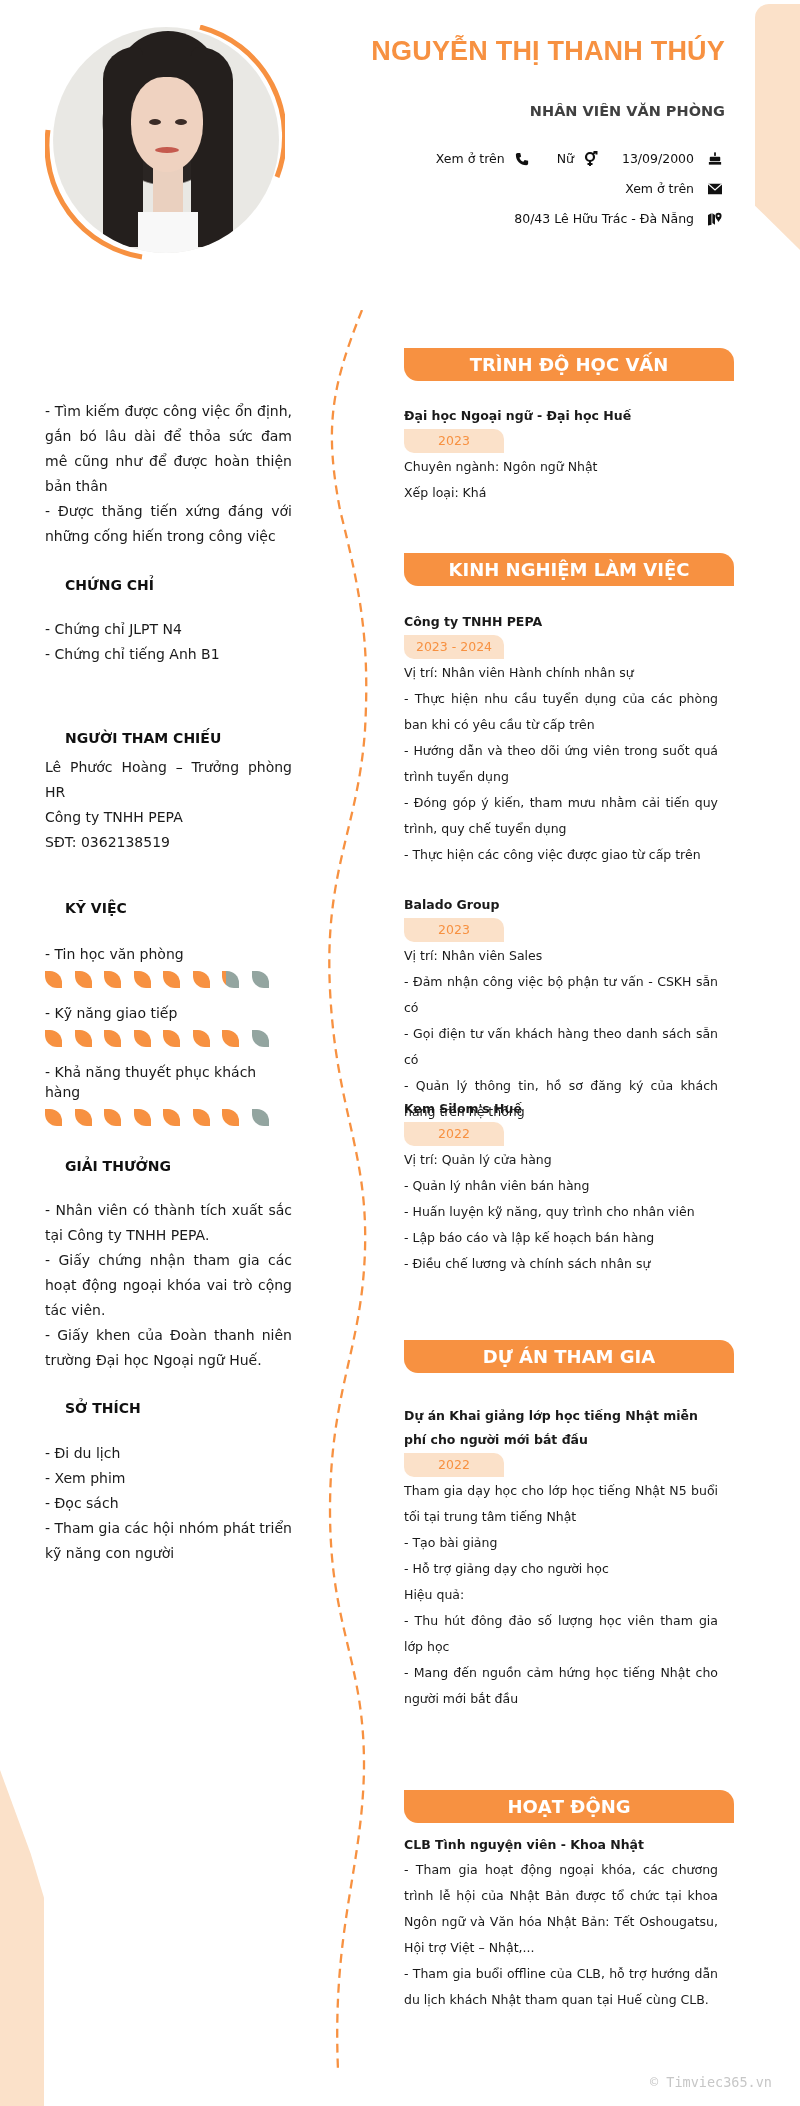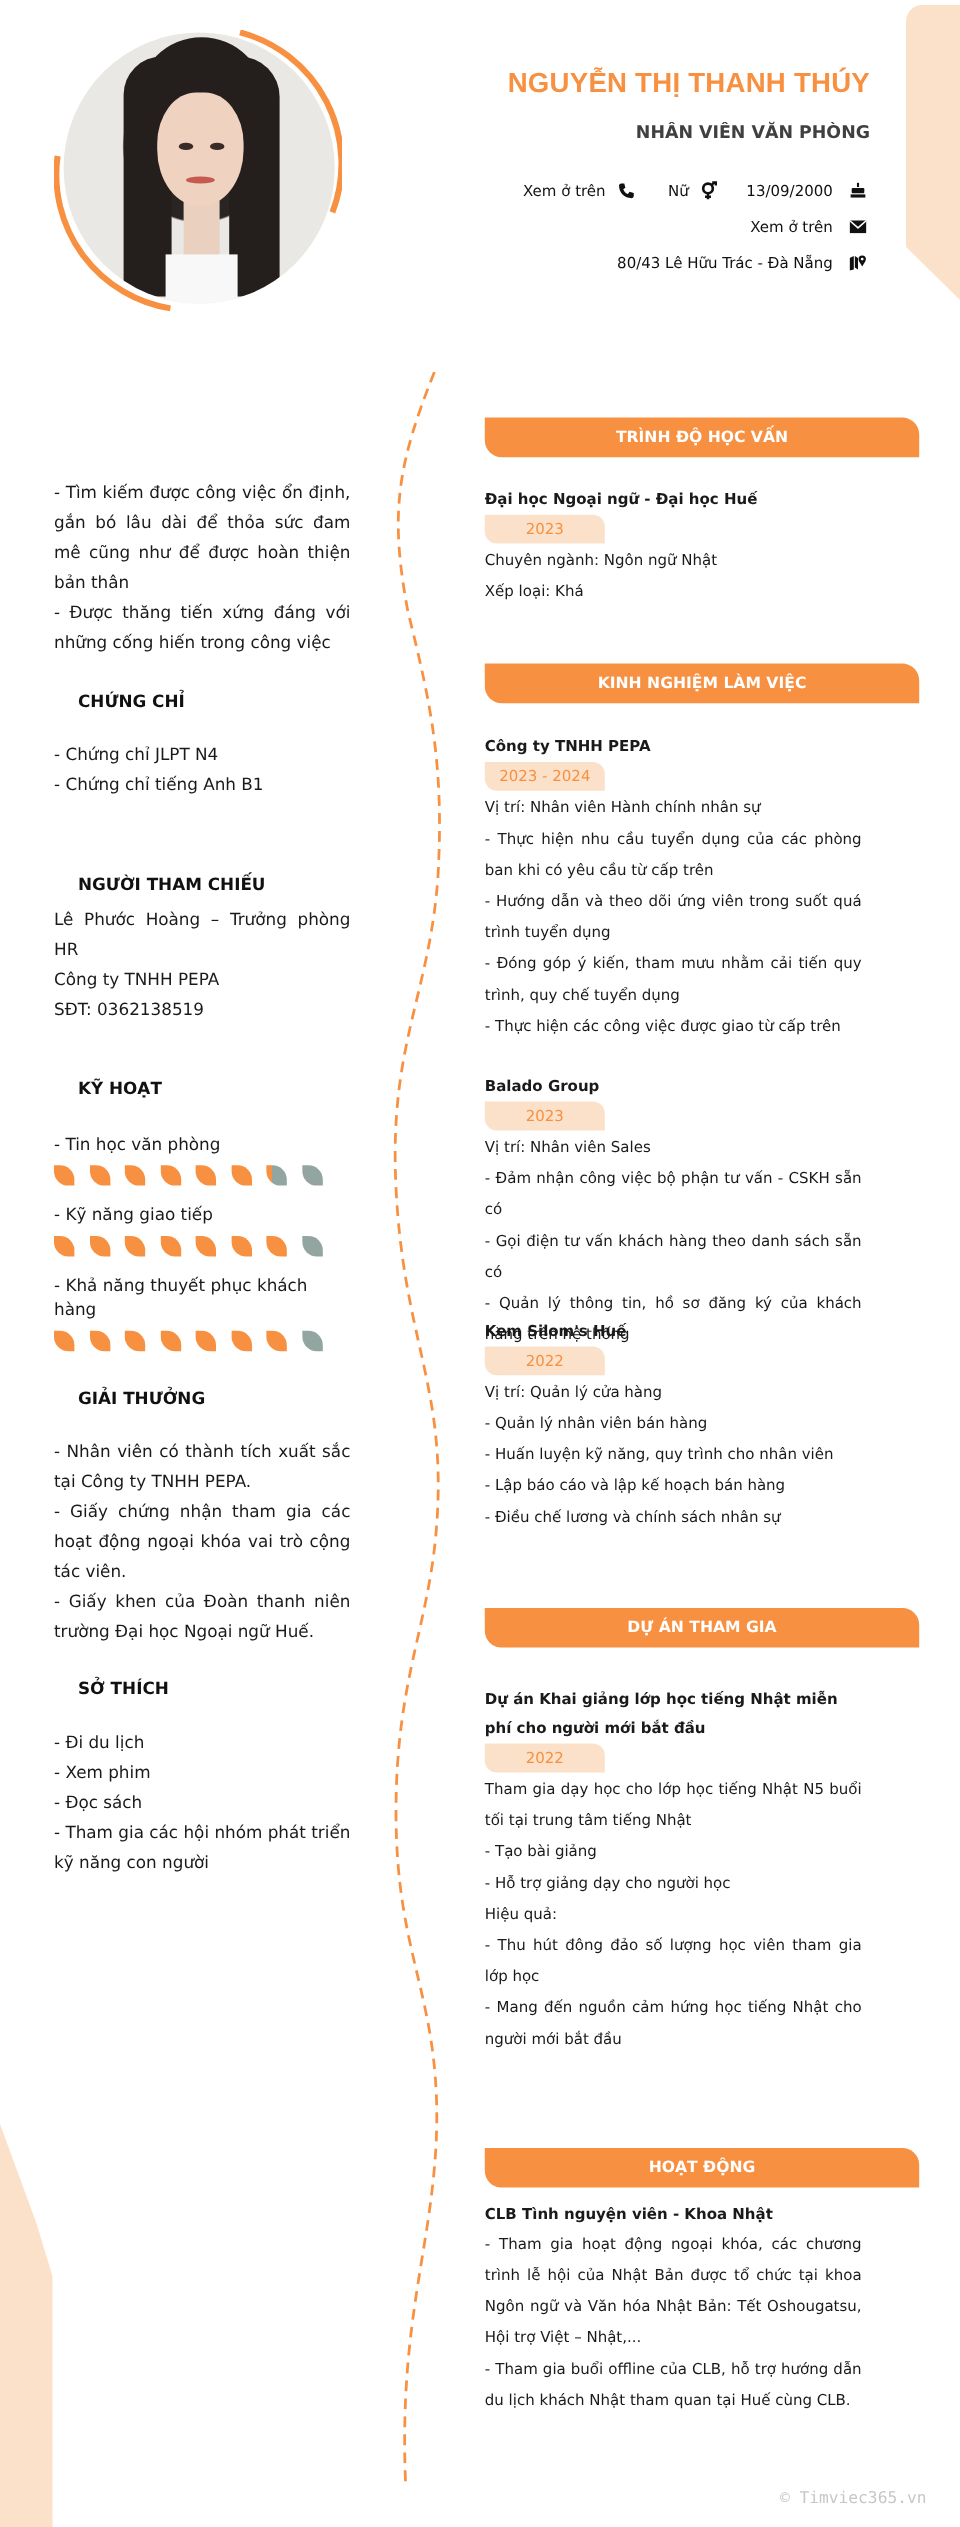--- a/index.html
+++ b/index.html
@@ -26,21 +26,21 @@
   .avatar .face { position: absolute; left: 78px; top: 50px; width: 72px; height: 95px; border-radius: 45% 45% 50% 50%; background: #efd2c0; }
   .avatar .hair-l { position: absolute; left: 50px; top: 20px; width: 40px; height: 200px; background: #241f1d; border-radius: 40px 10px 0 0; }
   .avatar .hair-r { position: absolute; left: 138px; top: 20px; width: 42px; height: 200px; background: #241f1d; border-radius: 10px 40px 0 0; }
   .avatar .hair-top { position: absolute; left: 62px; top: 4px; width: 106px; height: 70px; background: #241f1d; border-radius: 55px 55px 10px 10px; }
   .avatar .shirt { position: absolute; left: 85px; top: 185px; width: 60px; height: 50px; background: #f8f8f8; }
   .avatar .neck { position: absolute; left: 100px; top: 140px; width: 30px; height: 50px; background: #ead0bf; }
   .avatar .lips { position: absolute; left: 102px; top: 120px; width: 24px; height: 6px; border-radius: 50%; background: #c55a4e; }
   .avatar .eye { position: absolute; top: 92px; width: 12px; height: 6px; border-radius: 50%; background: #3a2b26; }
   .ring-svg { position: absolute; left: 0; top: 0; }
 
-  .name { position: absolute; right: 75px; top: 56px; font-family: "Liberation Sans", sans-serif; font-weight: bold; font-size: 23px; color: #f79141; letter-spacing: 0.2px; }
+  .name { position: absolute; right: 75px; top: 36px; font-family: "Liberation Sans", sans-serif; font-weight: bold; font-size: 27px; color: #f79141; letter-spacing: 0.2px; }
   .job-title { position: absolute; right: 75px; top: 103px; font-size: 14.5px; font-weight: bold; color: #404040; }
   .contact-row { position: absolute; right: 78px; display: flex; align-items: flex-end; gap: 0; font-size: 12.5px; color: #111; }
   .contact-row .item { display: flex; align-items: center; }
   .contact-row .ico { width: 14px; height: 14px; margin-left: 10px; display: inline-flex; align-items: center; justify-content: center; }
   .row1 { top: 151px; }
   .row2 { top: 181px; }
   .row3 { top: 211px; }
 
   .left-col { position: absolute; left: 45px; width: 247px; font-size: 14px; line-height: 25px; }
   .just { text-align: justify; }
@@ -48,22 +48,22 @@
 
   .skill-label { line-height: 20px; }
   .leaves { display: flex; gap: 12.5px; margin: 7px 0 15px 0; }
   .leaf { width: 17px; height: 17px; border-radius: 0 12px 0 12px; }
   .leaf.on { background: #f79141; }
   .leaf.off { background: #93a5a0; }
   .leaf.half { background: linear-gradient(90deg, #f79141 0 25%, #93a5a0 25% 100%); }
 
   .wave { position: absolute; left: 320px; top: 310px; }
   .sec-head {
-    position: absolute; left: 404px; width: 362px; height: 33px; background: #f79141; color: #fff;
-    font-weight: bold; font-size: 13px; text-align: center; line-height: 33px;
+    position: absolute; left: 404px; width: 330px; height: 33px; background: #f79141; color: #fff;
+    font-weight: bold; font-size: 18px; text-align: center; line-height: 33px;
     border-radius: 16px 16px 0 16px;
     border-top-left-radius: 0; border-bottom-right-radius: 0;
   }
   .sec-head.shape { border-radius: 0 14px 0 14px; }
   .entry-title { font-weight: bold; font-size: 12.5px; line-height: 24px; }
   .badge { width: 100px; height: 24px; background: #fbe1c9; color: #f79141; text-align: center; line-height: 24px; border-radius: 0 10px 0 10px; font-size: 12.5px; margin: 1px 0; }
   .block { position: absolute; left: 404px; width: 314px; }
   .block p { text-align: justify; line-height: 26px; font-size: 12.5px; }
 
   .watermark { position: absolute; right: 28px; top: 2074px; font-family: "DejaVu Sans Mono", monospace; color: #c7c7c7; font-size: 13.5px; }
@@ -166,21 +166,21 @@
   <p>- Chứng chỉ tiếng Anh B1</p>
 </div>
 
 <div class="left-h" style="top:730px">NGƯỜI THAM CHIẾU</div>
 <div class="left-col" style="top:755px">
   <p style="text-align:justify; text-align-last:justify">Lê Phước Hoàng – Trưởng phòng HR</p>
   <p>Công ty TNHH PEPA</p>
   <p>SĐT: 0362138519</p>
 </div>
 
-<div class="left-h" style="top:900px">KỸ HOẠT</div>
+<div class="left-h" style="top:900px">KỸ VIỆC</div>
 <div class="left-col" style="top:944px">
   <div class="skill-label">- Tin học văn phòng</div>
   <div class="leaves">
     <span class="leaf on"></span>
     <span class="leaf on"></span>
     <span class="leaf on"></span>
     <span class="leaf on"></span>
     <span class="leaf on"></span>
     <span class="leaf on"></span>
     <span class="leaf half"></span>

